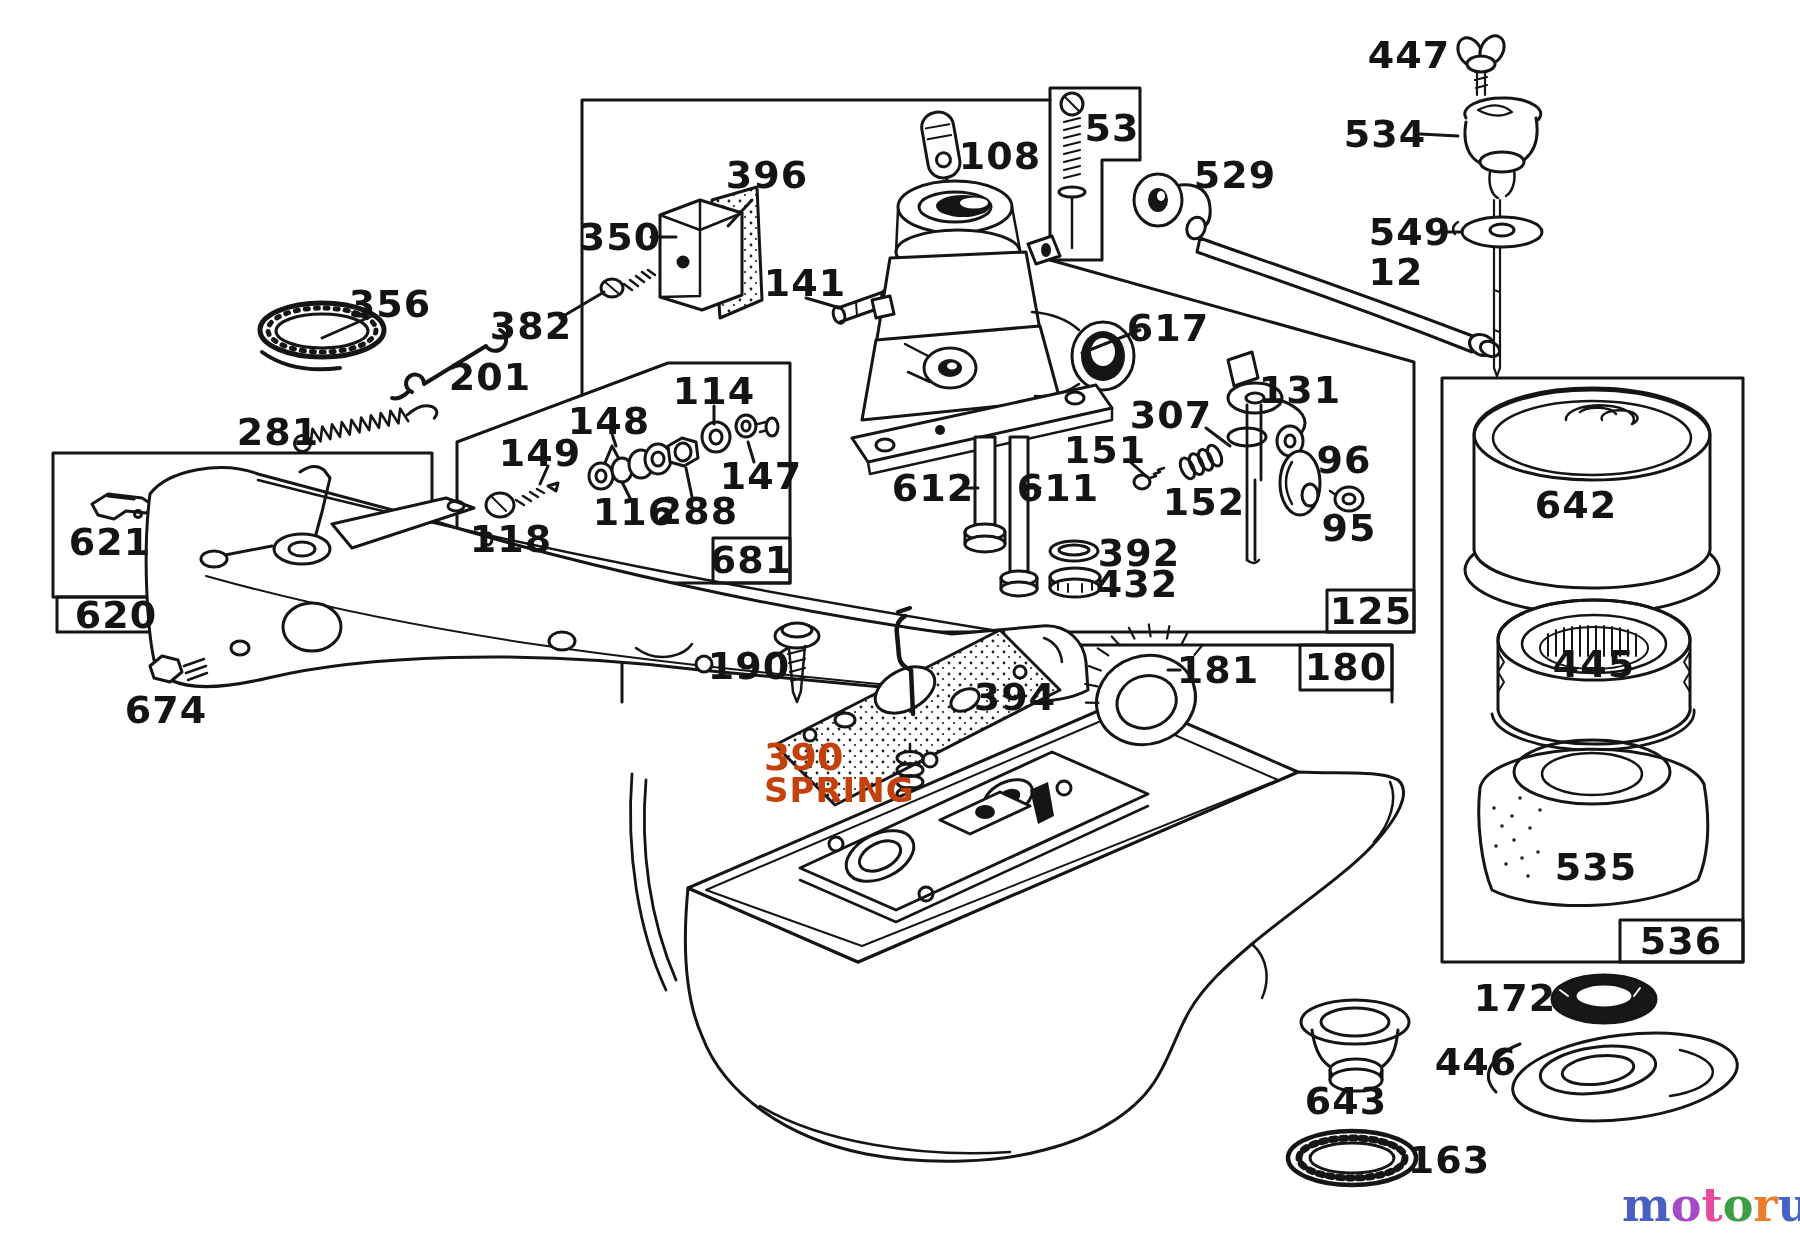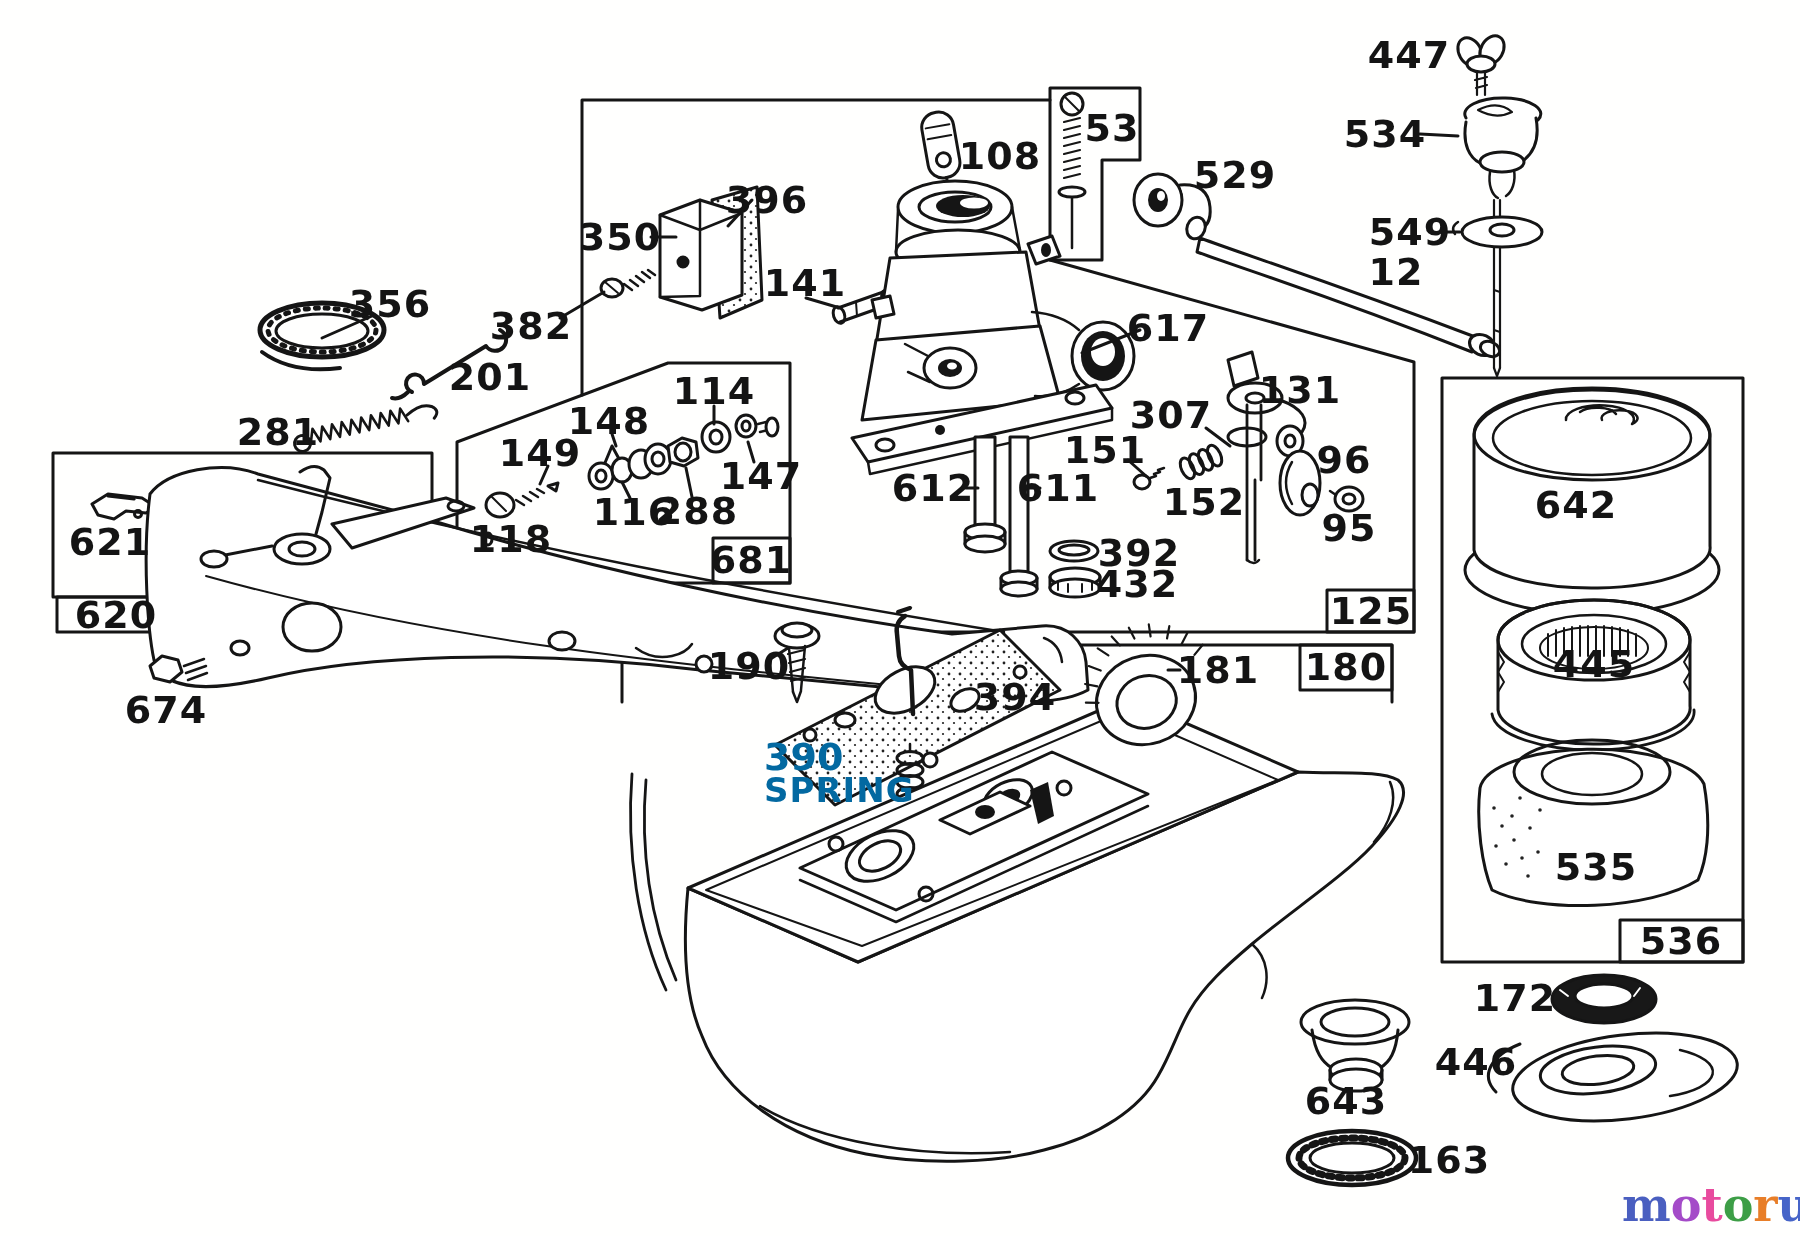--- a/index.html
+++ b/index.html
@@ -3,21 +3,21 @@
 <meta charset="utf-8">
 <style>
   html,body{margin:0;padding:0;background:#ffffff;}
   .stage{position:relative;width:1800px;height:1236px;background:#fffffe;overflow:hidden;
          font-family:"DejaVu Sans",sans-serif;}
   .stage svg{position:absolute;left:0;top:0;}
   .lineart{stroke:#151515;stroke-width:3;fill:none;stroke-linecap:round;stroke-linejoin:round;}
   .plabel{position:absolute;transform:translate(-50%,-50%);
           font:600 38px "DejaVu Sans",sans-serif;color:#141414;letter-spacing:1px;
           white-space:nowrap;z-index:5;}
-  .pnote{position:absolute;z-index:5;color:#0369a1;font:600 38px "DejaVu Sans",sans-serif;line-height:0.92;}
+  .pnote{position:absolute;z-index:5;color:#c2410c;font:600 38px "DejaVu Sans",sans-serif;line-height:0.92;}
   .pnote .w2{font-size:34px;letter-spacing:1px;display:block;}
   .watermark{position:absolute;left:1622px;top:1178px;z-index:6;
              font:bold 46px "DejaVu Serif",serif;letter-spacing:0px;white-space:nowrap;}
 </style>
 </head>
 <body>
 
 <div class="stage">
 
 <svg width="1800" height="1236" viewBox="0 0 1800 1236">
@@ -449,21 +449,21 @@
   </g>
 </svg>
 
 <div class="plabel" style="left:390px;top:304px">356</div>
 <div class="plabel" style="left:490px;top:377px">201</div>
 <div class="plabel" style="left:278px;top:432px">281</div>
 <div class="plabel" style="left:110px;top:542px">621</div>
 <div class="plabel" style="left:116px;top:615px">620</div>
 <div class="plabel" style="left:166px;top:710px">674</div>
 <div class="plabel" style="left:620px;top:237px">350</div>
-<div class="plabel" style="left:767px;top:200px">396</div>
+<div class="plabel" style="left:767px;top:175px">396</div>
 <div class="plabel" style="left:531px;top:326px">382</div>
 <div class="plabel" style="left:805px;top:283px">141</div>
 <div class="plabel" style="left:1000px;top:156px">108</div>
 <div class="plabel" style="left:1112px;top:128px">53</div>
 <div class="plabel" style="left:1235px;top:175px">529</div>
 <div class="plabel" style="left:1396px;top:272px">12</div>
 <div class="plabel" style="left:1409px;top:55px">447</div>
 <div class="plabel" style="left:1385px;top:134px">534</div>
 <div class="plabel" style="left:1410px;top:232px">549</div>
 <div class="plabel" style="left:1168px;top:328px">617</div>

